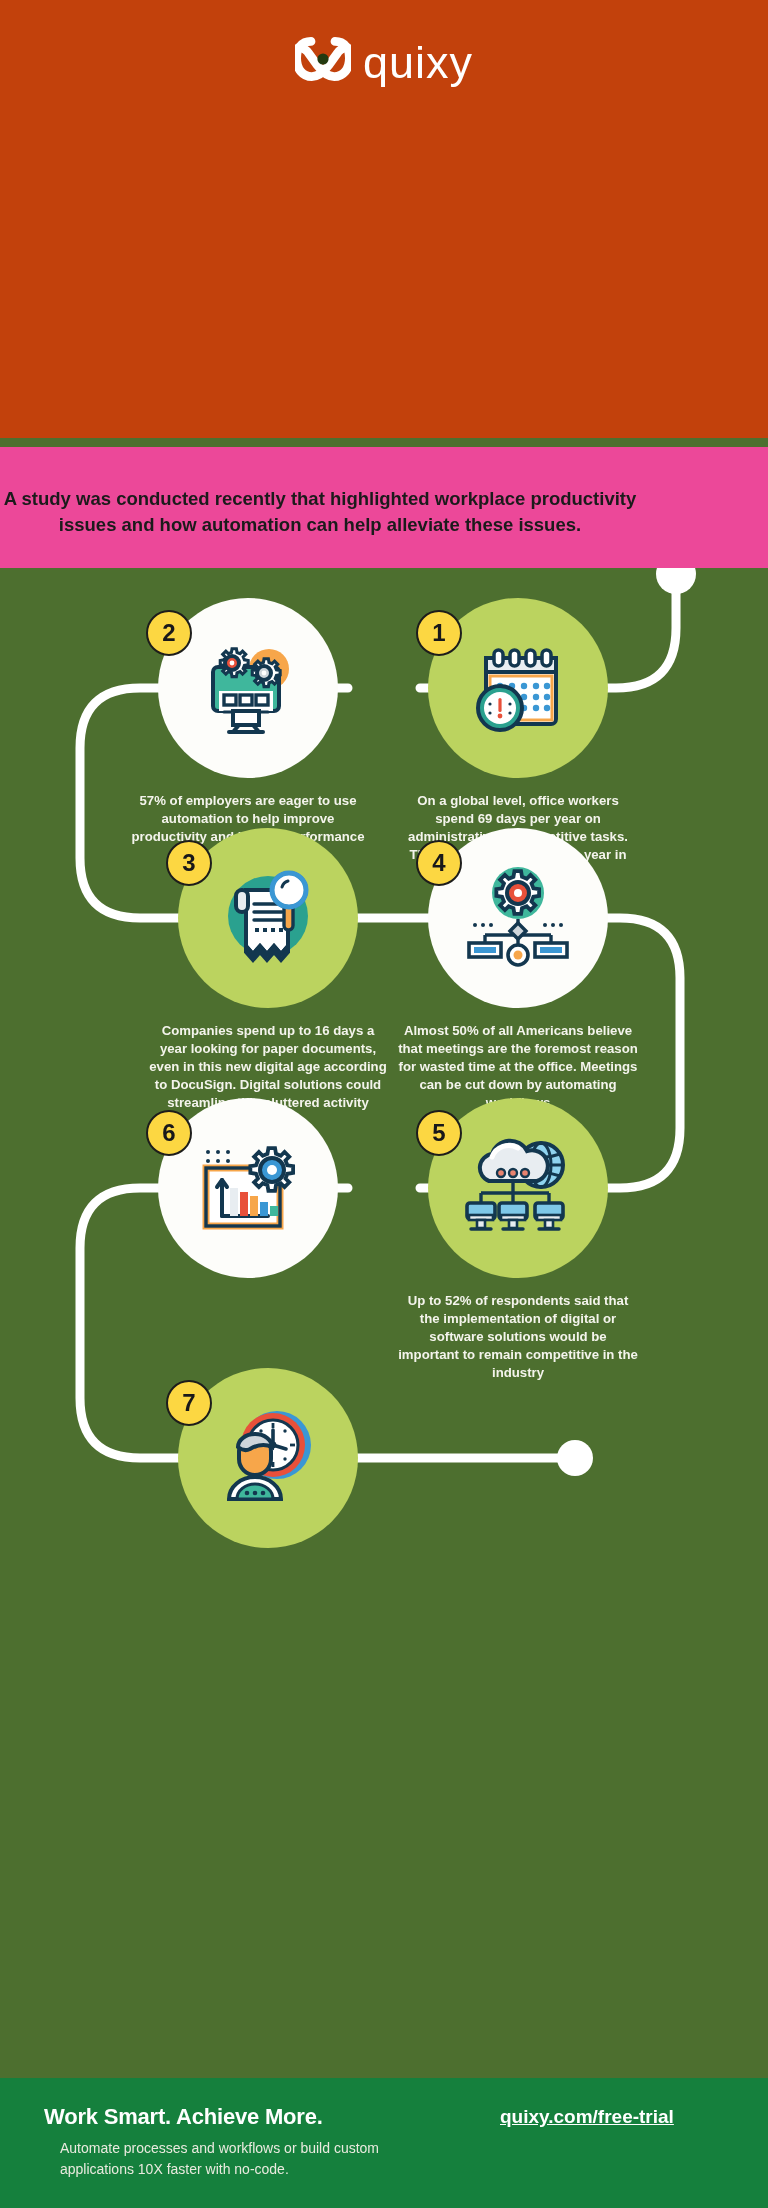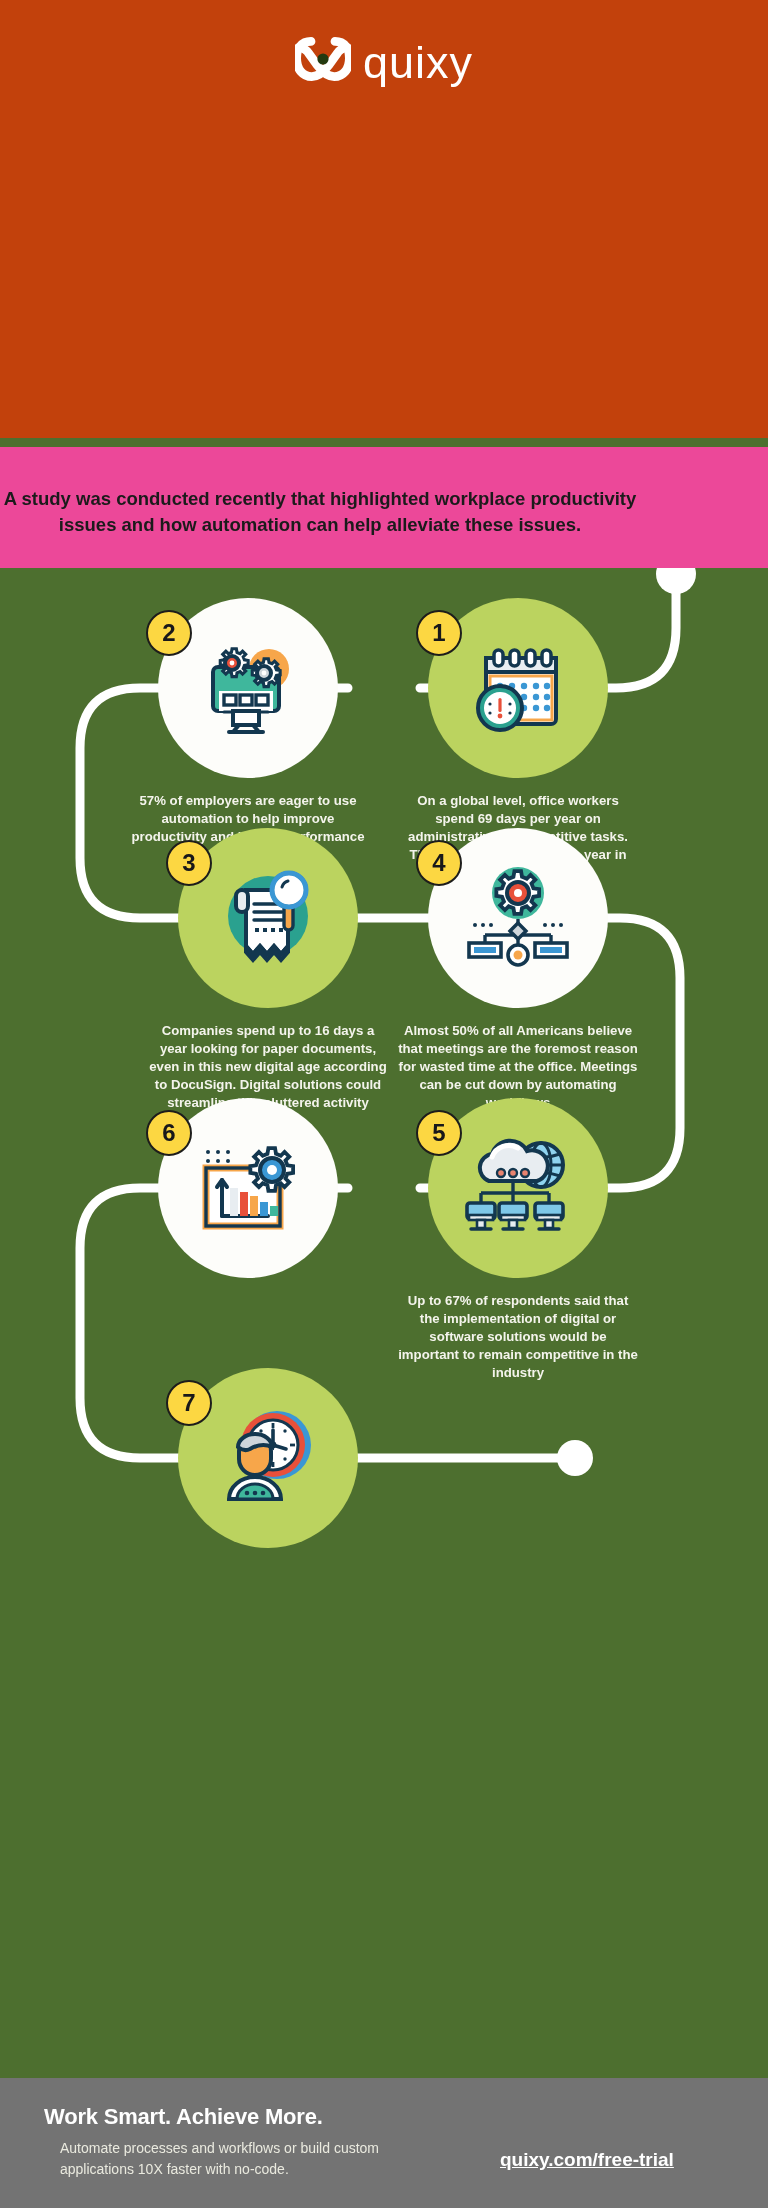--- a/index.html
+++ b/index.html
@@ -139,21 +139,21 @@
     line-height: 18px;
     font-weight: bold;
     text-align: center;
   }
 
   
   .footer {
     position: absolute;
     left: 0; top: 2078px;
     width: 768px; height: 130px;
-    background: #737373;
+    background: #15803d;
   }
   .footer-head {
     position: absolute;
     left: 44px; top: 26px;
     color: #ffffff;
     font-size: 22px;
     font-weight: bold;
     letter-spacing: -0.2px;
   }
   .footer-sub {
@@ -165,21 +165,20 @@
     line-height: 21px;
   }
   .footer-url {
     position: absolute;
     left: 500px; top: 28px;
     width: 240px;
     color: #ffffff;
     font-size: 19px;
     font-weight: bold;
     text-align: left;
-    margin-top: 43px;
   }
 </style>
 </head>
 <body>
 
 <div id="page">
 
   <div class="header">
     <div class="logo-wrap">
       <span>
@@ -412,21 +411,21 @@
             <g>
               <rect x="76" y="74" width="28" height="16" rx="3" fill="#7ec8e8" stroke="#13374f" stroke-width="3.6"></rect>
               <rect x="78" y="86" width="24" height="5" fill="#e8edf1" stroke="#13374f" stroke-width="2.6"></rect>
               <rect x="86" y="91" width="8" height="8" fill="#e8edf1" stroke="#13374f" stroke-width="2.6"></rect>
               <line x1="80" y1="100" x2="100" y2="100" stroke="#13374f" stroke-width="3.4" stroke-linecap="round"></line>
             </g>
           </svg>
         </div>
         <div class="badge">5</div>
       </div>
-      <div class="stat-text">Up to 67% of respondents said that the implementation of digital or software solutions would be important to remain competitive in the industry</div>
+      <div class="stat-text">Up to 52% of respondents said that the implementation of digital or software solutions would be important to remain competitive in the industry</div>
     </div>
 
     <div class="stat" style="left:128px; top:530px;">
       <div class="circle-row">
         <div class="disc white"></div>
         <div class="icon-holder">
           <svg width="116" height="116" viewBox="0 0 116 116">
             <rect x="16" y="38" width="74" height="58" fill="#ffffff" stroke="#f7a64a" stroke-width="7"></rect>
             <rect x="16" y="38" width="74" height="58" fill="none" stroke="#13374f" stroke-width="3.4"></rect>
             <g stroke="#13374f" stroke-width="4" fill="none" stroke-linecap="round">

